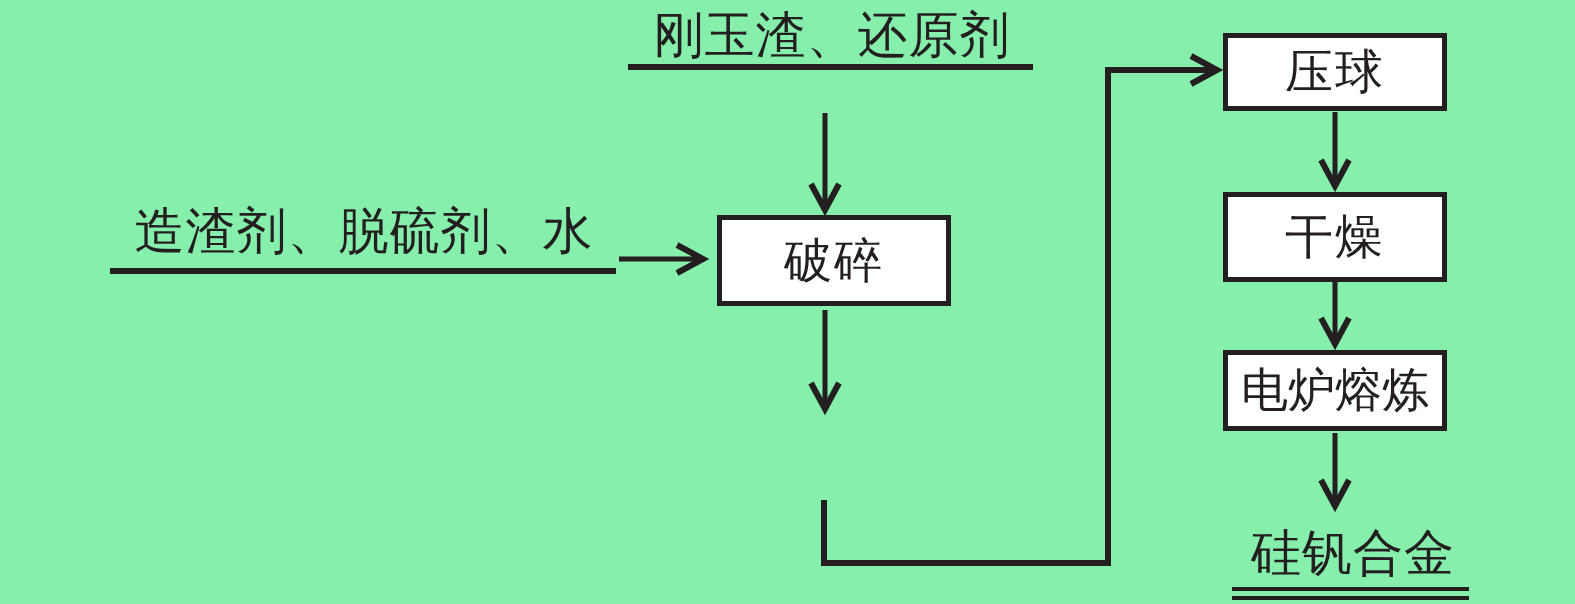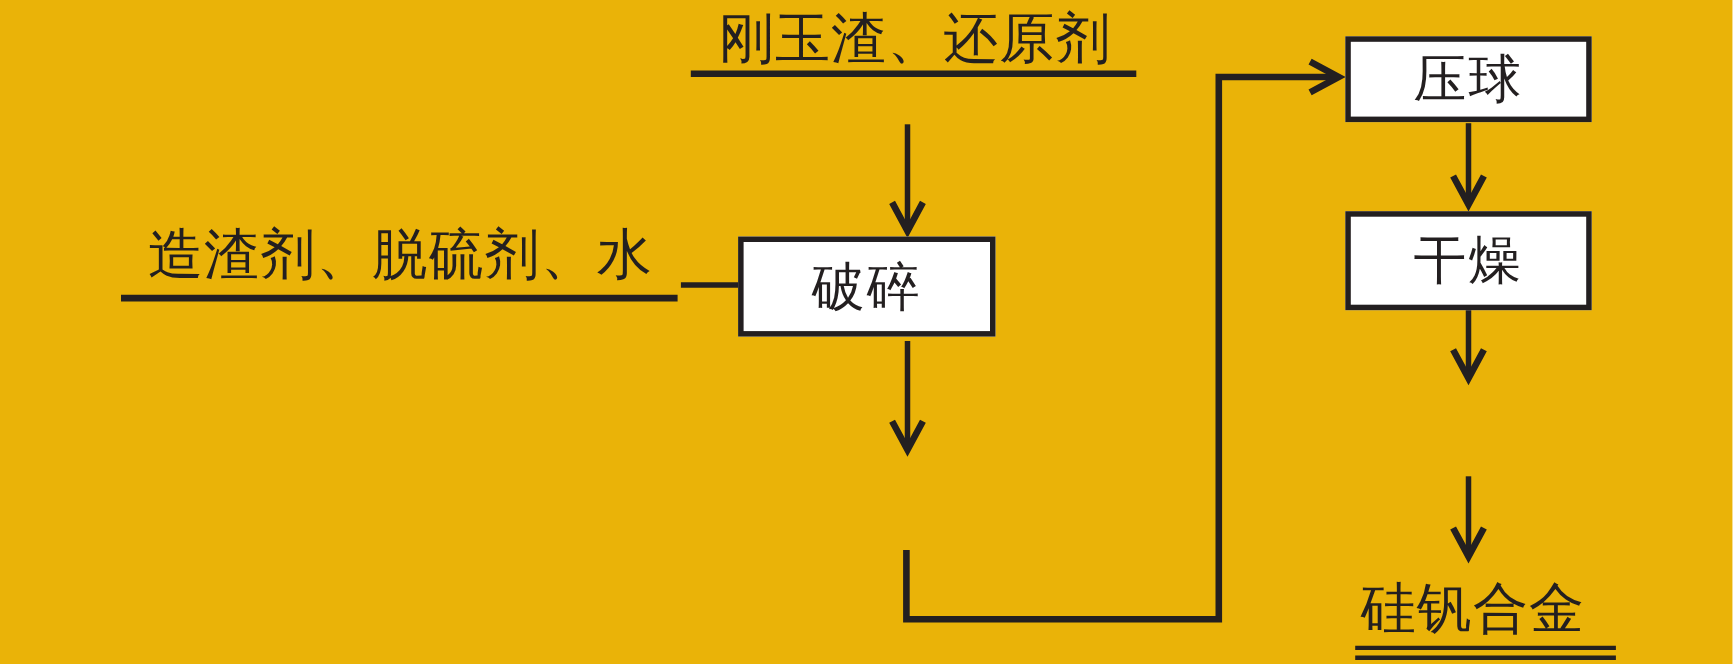--- a/index.html
+++ b/index.html
@@ -4,21 +4,21 @@
 <style>
   html, body {
     margin: 0;
     padding: 0;
     background: #ffffff;
   }
   .canvas {
     position: relative;
     width: 1575px;
     height: 604px;
-    background: #eab308;
+    background: #86efac;
     font-family: "Liberation Serif", "DejaVu Serif", serif;
     color: #231f20;
     overflow: hidden;
   }
   .wires {
     position: absolute;
     left: 0;
     top: 0;
     width: 1575px;
     height: 604px;
@@ -37,28 +37,28 @@
     white-space: nowrap;
   }
   .flow-label {
     position: absolute;
     font-size: 50px;
     letter-spacing: 1px;
     white-space: nowrap;
     line-height: 1;
   }
   
-  #box-crush  { left: 671px;  top: 215px; width: 234px; height: 91px; text-align: center; }
+  #box-crush  { left: 717px;  top: 215px; width: 234px; height: 91px; text-align: center; }
   #box-mix    { left: 707px;  top: 415px; width: 235px; height: 84px; }
   #box-press  { left: 1223px; top: 33px;  width: 224px; height: 78px; }
   #box-dry    { left: 1223px; top: 192px; width: 224px; height: 90px; }
   #box-smelt  { left: 1223px; top: 350px; width: 224px; height: 81px; font-size: 47px; letter-spacing: 0px; }
   #label-top-input  { left: 630px;  top: 10px;  width: 404px; text-align: center; }
   #label-left-input { left: 110px;  top: 206px; width: 508px; text-align: center; }
-  #label-output     { left: 1237px; top: 528px; width: 232px; text-align: left; }
+  #label-output     { left: 1237px; top: 528px; width: 232px; text-align: center; }
 </style>
 </head>
 <body>
 
 <div class="canvas">
 
   <svg class="wires" viewBox="0 0 1575 604" xmlns="http://www.w3.org/2000/svg">
     <g stroke="#231f20" fill="none" stroke-width="5">
 
       <path d="M628,67 L1033,67" stroke-width="6"></path>
@@ -109,16 +109,17 @@
 
   <div class="flow-label" id="label-left-input">造渣剂、脱硫剂、水</div>
 
   <div class="node-box" id="box-crush">破碎</div>
 
 
   <div class="node-box" id="box-press">压球</div>
 
   <div class="node-box" id="box-dry">干燥</div>
 
+  <div class="node-box" id="box-smelt">电炉熔炼</div>
 
   <div class="flow-label" id="label-output">硅钒合金</div>
 
 </div>
 
 </body></html>

